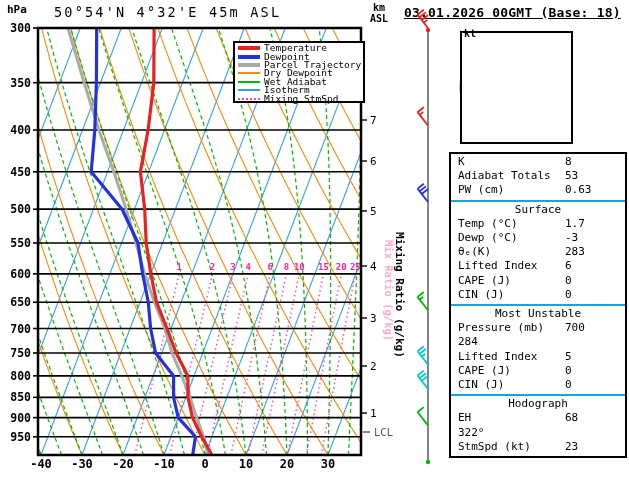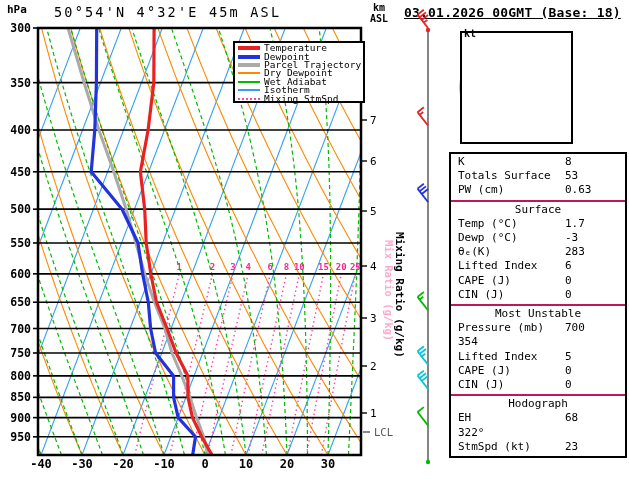--- a/index.html
+++ b/index.html
@@ -13,21 +13,21 @@
   #xaxis-label{left:0;top:464px;width:400px;text-align:center;font-size:13px;letter-spacing:0.3px;margin-top:36px;}
   #watermark{left:450px;top:465px;font-size:12.5px;font-weight:bold;letter-spacing:0.4px;}
   #legend{left:233px;top:41px;width:132px;height:62px;border:2px solid #000;background:#fff;
           padding:1px 12px 0 3px;box-sizing:border-box;}
   .legend-row{display:flex;align-items:center;height:8.4px;}
   .legend-swatch{width:22px;margin-right:4px;flex:none;}
   .legend-text{font-size:9.5px;line-height:8px;white-space:nowrap;}
   #hodo-box{left:460px;top:31px;width:113px;height:113px;border:2px solid #000;box-sizing:border-box;background:#fff;}
   #hodo-kt{left:464px;top:28px;font-size:10px;font-weight:bold;}
   #data-table{left:449px;top:152px;width:178px;border:2px solid #000;background:#fff;box-sizing:border-box;}
-  .tbl-section{border-top:2px solid #be185d;padding:1px 0 2px 0;}
+  .tbl-section{border-top:2px solid #0ea5e9;padding:1px 0 2px 0;}
   .tbl-section:first-child{border-top:none;}
   .tbl-header{text-align:center;font-size:11px;line-height:14.2px;}
   .tbl-row{display:flex;font-size:11px;line-height:14.2px;padding-left:7px;}
   .tbl-label{width:107px;flex:none;white-space:nowrap;}
   .tbl-value{white-space:nowrap;}
   svg text{font-family:"DejaVu Sans Mono","DejaVu Sans",monospace;}
 </style>
 </head>
 <body>
 
@@ -358,21 +358,21 @@
   <div class="abs" id="hodo-box"></div>
   <div class="abs" id="hodo-kt">kt</div>
 
   <div class="abs" id="data-table">
       <div class="tbl-section">
         <div class="tbl-row">
           <span class="tbl-label">K</span>
           <span class="tbl-value">8</span>
         </div>
         <div class="tbl-row">
-          <span class="tbl-label">Totals Surface</span>
+          <span class="tbl-label">Adiabat Totals</span>
           <span class="tbl-value">53</span>
         </div>
         <div class="tbl-row">
           <span class="tbl-label">PW (cm)</span>
           <span class="tbl-value">0.63</span>
         </div>
       </div>
       <div class="tbl-section">
         <div class="tbl-header">Surface</div>
         <div class="tbl-row">
@@ -400,21 +400,21 @@
           <span class="tbl-value">0</span>
         </div>
       </div>
       <div class="tbl-section">
         <div class="tbl-header">Most Unstable</div>
         <div class="tbl-row">
           <span class="tbl-label">Pressure (mb)</span>
           <span class="tbl-value">700</span>
         </div>
         <div class="tbl-row">
-          <span class="tbl-value">354</span>
+          <span class="tbl-value">284</span>
         </div>
         <div class="tbl-row">
           <span class="tbl-label">Lifted Index</span>
           <span class="tbl-value">5</span>
         </div>
         <div class="tbl-row">
           <span class="tbl-label">CAPE (J)</span>
           <span class="tbl-value">0</span>
         </div>
         <div class="tbl-row">

